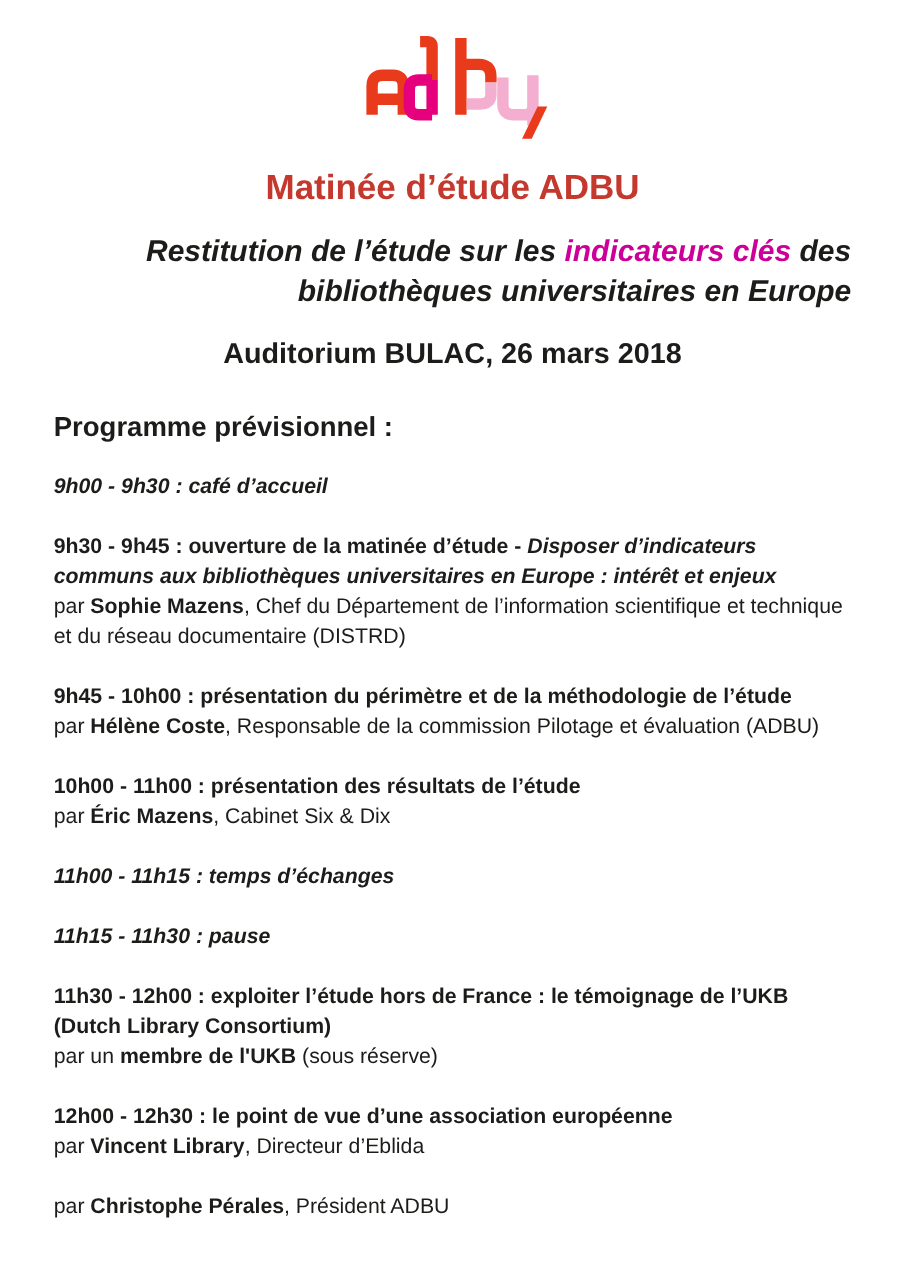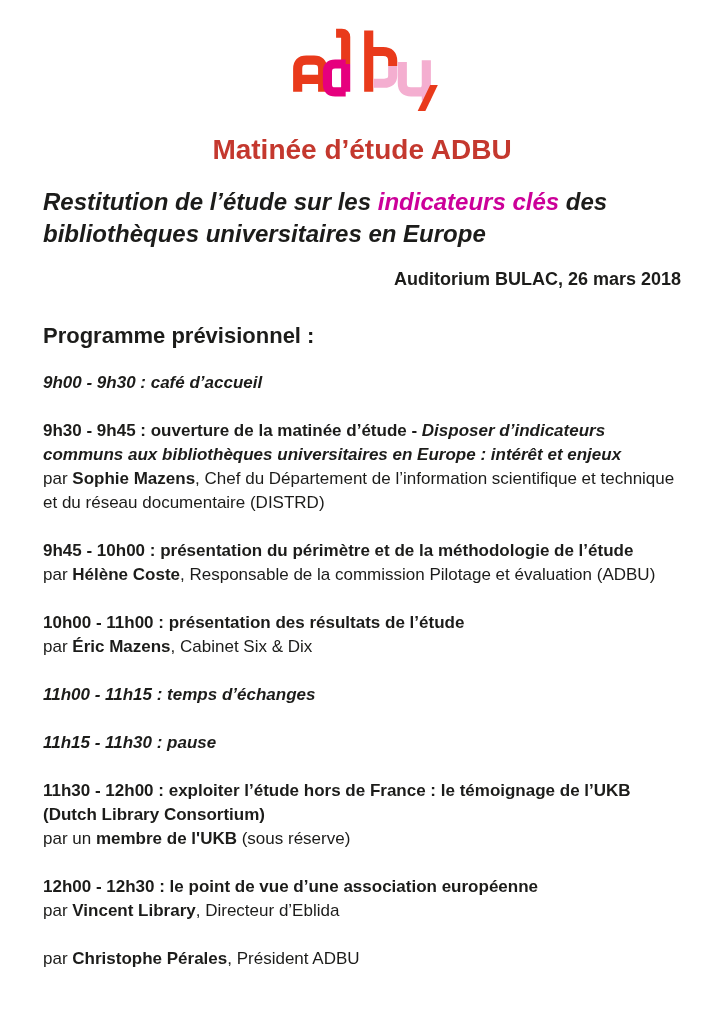--- a/index.html
+++ b/index.html
@@ -15,25 +15,25 @@
   .lg-red{stroke:var(--logo_red);}
   .lg-mag{stroke:var(--logo_magenta);}
   .lg-pink{stroke:var(--logo_pink);}
   .lg-fill-red{fill:var(--logo_red);stroke:none;}
   .title{
     margin:20px 0 0;text-align:center;
     font-size:28px;line-height:32px;font-weight:bold;
     color:var(--title_red);
   }
   .subtitle{
-    margin-top:20px;text-align:left;
+    margin-top:20px;text-align:right;
     font-size:24px;line-height:32px;font-weight:bold;font-style:italic;
   }
   .magenta{color:var(--highlight_magenta);}
-  .venue{margin-top:19px;text-align:right;font-size:18px;font-weight:bold;}
+  .venue{margin-top:19px;text-align:center;font-size:23px;font-weight:bold;}
   .prog-heading{margin:33px 0 0;font-size:22px;line-height:26px;font-weight:bold;}
   .prog-item{margin-top:24px;font-size:17px;line-height:24px;}
   .prog-item:first-child{margin-top:22px;}
   .seg-regular{font-weight:normal;font-style:normal;}
   .seg-bold{font-weight:bold;font-style:normal;}
   .seg-italic{font-weight:bold;font-style:italic;}
   .seg-bolditalic{font-weight:bold;font-style:italic;}
 </style>
 </head>
 <body>

